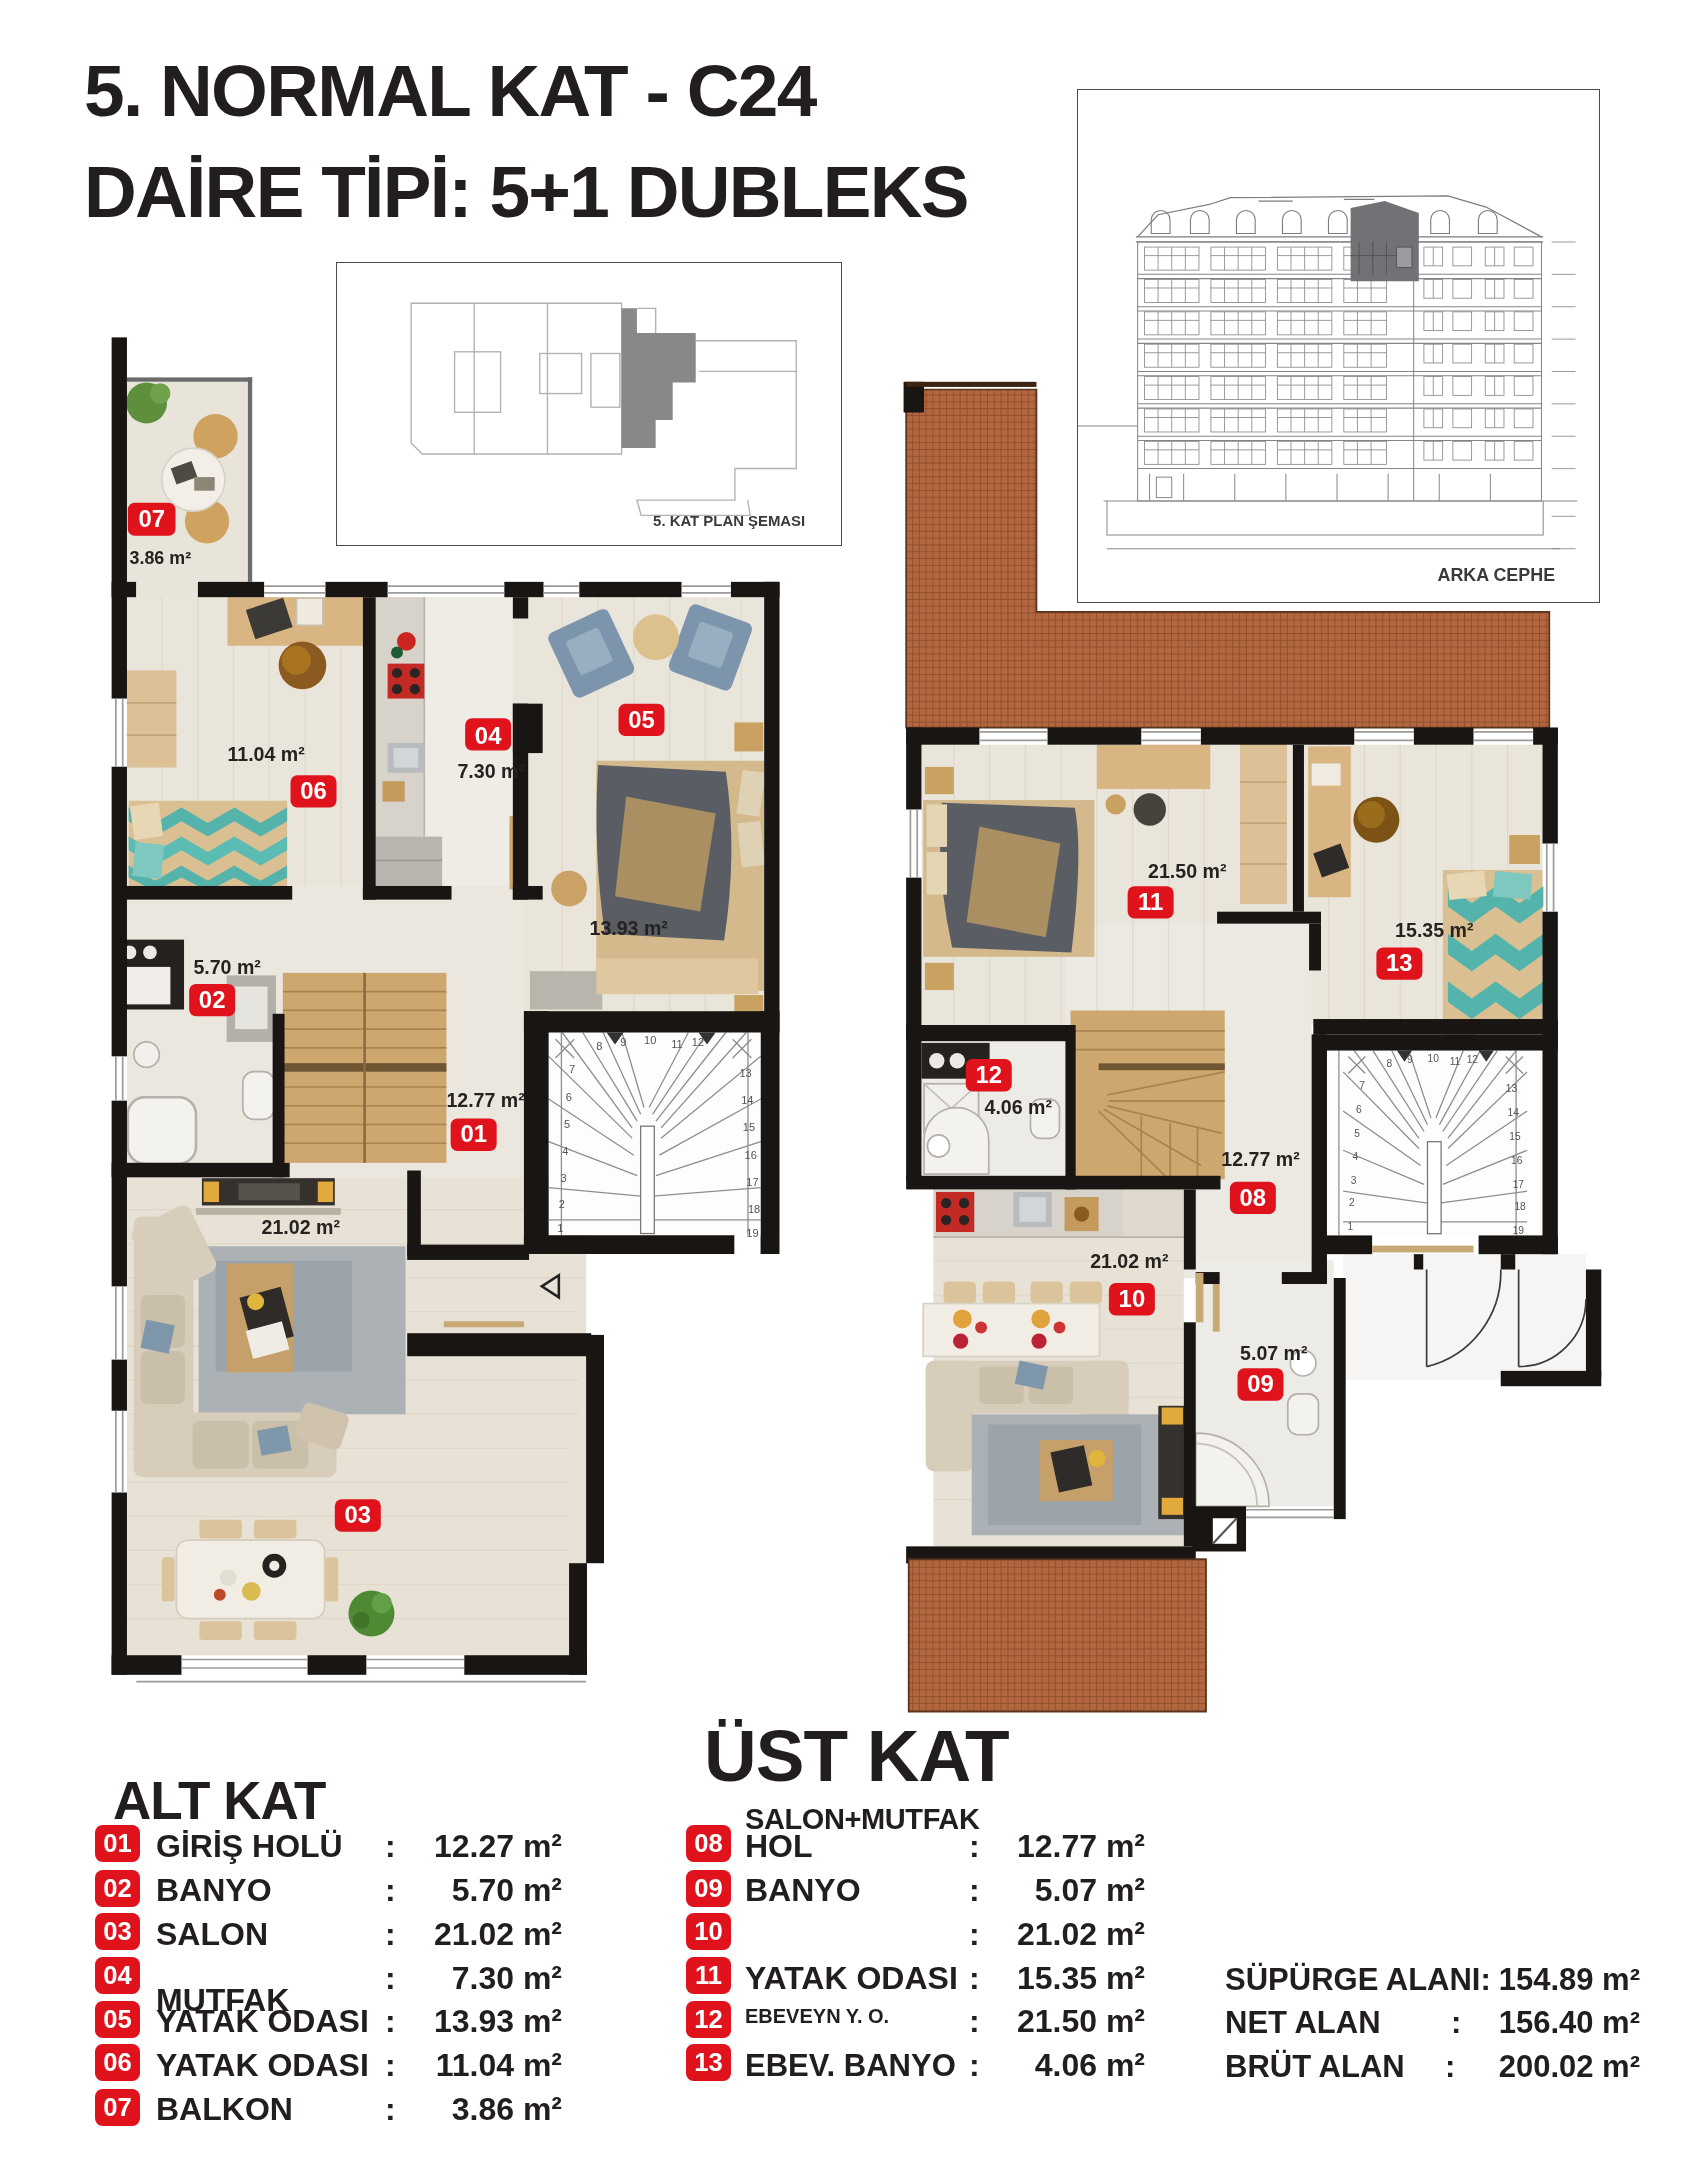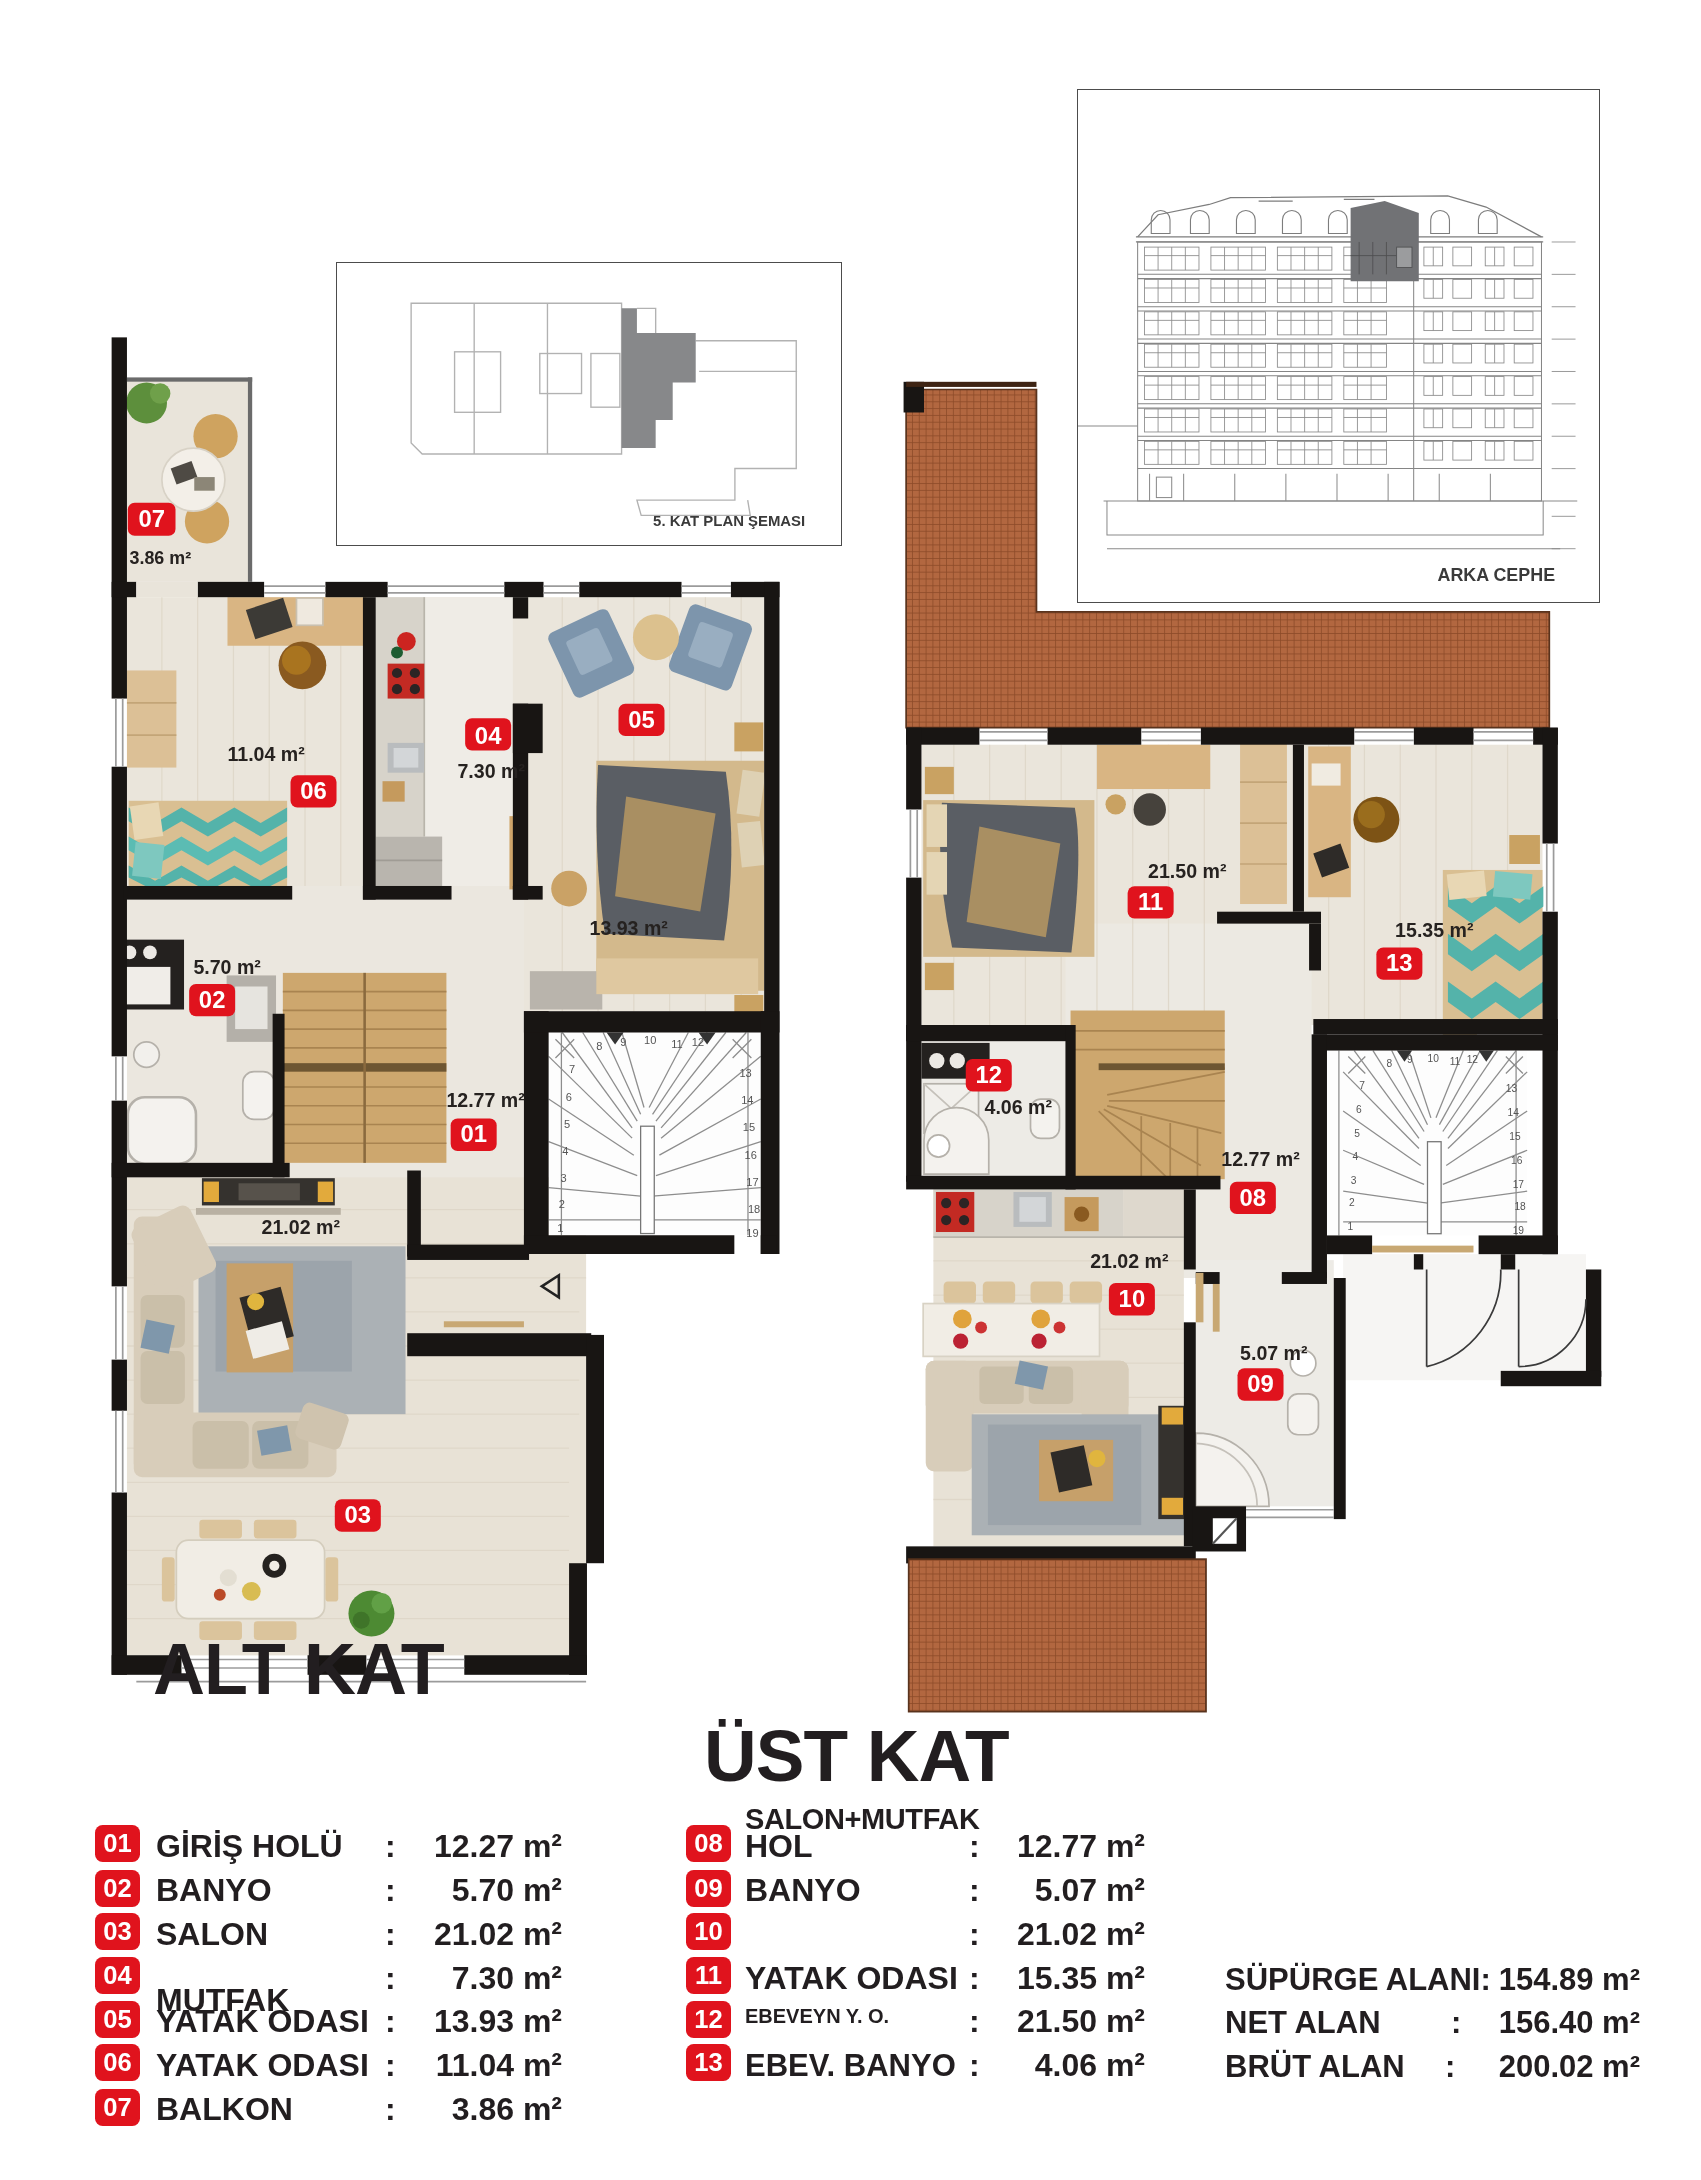--- a/index.html
+++ b/index.html
@@ -8,20 +8,21 @@
   .abs{position:absolute;}
   .ttl{font-weight:bold;color:#221e20;letter-spacing:0px;}
   .badge{position:absolute;background:#e0131d;color:#fff;font-weight:bold;
          border-radius:7.7px;text-align:center;}
   .leg{position:absolute;color:#221e20;font-weight:bold;white-space:pre;}
 </style>
 </head>
 <body>
 <div id="page">
 
+<div class="abs ttl" style="left:84px;top:40px;font-size:73px;line-height:101px;letter-spacing:-1.7px;">5. NORMAL KAT - C24<br>DAİRE TİPİ: 5+1 DUBLEKS</div>
 
 <div class="abs" style="left:336px;top:262px;width:504px;height:282px;background:#fff;border:1.7px solid #4c4c4c;"></div>
 
 <svg class="abs" style="left:337px;top:263px;" width="501" height="279" viewBox="396 309 588 327">
 
   <g fill="none" stroke="#b2b2b2" stroke-width="1.6">
     <path d="M483,356 H730 V533 H496 L483,520 Z"></path>
     <line x1="557" y1="356" x2="557" y2="533"></line>
     <line x1="643" y1="356" x2="643" y2="533"></line>
     <rect x="534" y="413" width="54" height="71"></rect>
@@ -825,21 +826,21 @@
       </g>
 
   <g>
         <rect x="1453" y="1606" width="54" height="38" rx="8" fill="#e0131d"></rect>
   <text x="1480" y="1634" font-size="28" font-weight="bold" fill="#fff" text-anchor="middle">09</text>
       </g>
 
   <rect x="1067" y="1830" width="349" height="179" fill="url(#brick)" stroke="#59331d" stroke-width="2"></rect>
 </svg>
 
-<div class="abs ttl" style="left:113px;top:1628px;font-size:72px;letter-spacing:-0.9px;margin-left:40px;">ALT KAT</div>
+<div class="abs ttl" style="left:113px;top:1770px;font-size:53px;letter-spacing:-0.9px;">ALT KAT</div>
 
 <div class="abs ttl" style="left:704px;top:1714px;font-size:73px;letter-spacing:-0.9px;">ÜST KAT</div>
 
 <div id="legL">
 
   <div class="badge" style="left:95px;top:1825px;width:45px;height:37px;line-height:37px;font-size:25.6px;">01</div>
   <div class="leg" style="left:156px;top:1828px;font-size:32px;">GİRİŞ HOLÜ</div>
   <div class="leg" style="left:385px;top:1828px;font-size:32px;">:</div>
   <div class="leg" style="left:392px;top:1828px;width:170px;font-size:32px;text-align:right;">12.27 m²</div>
 

